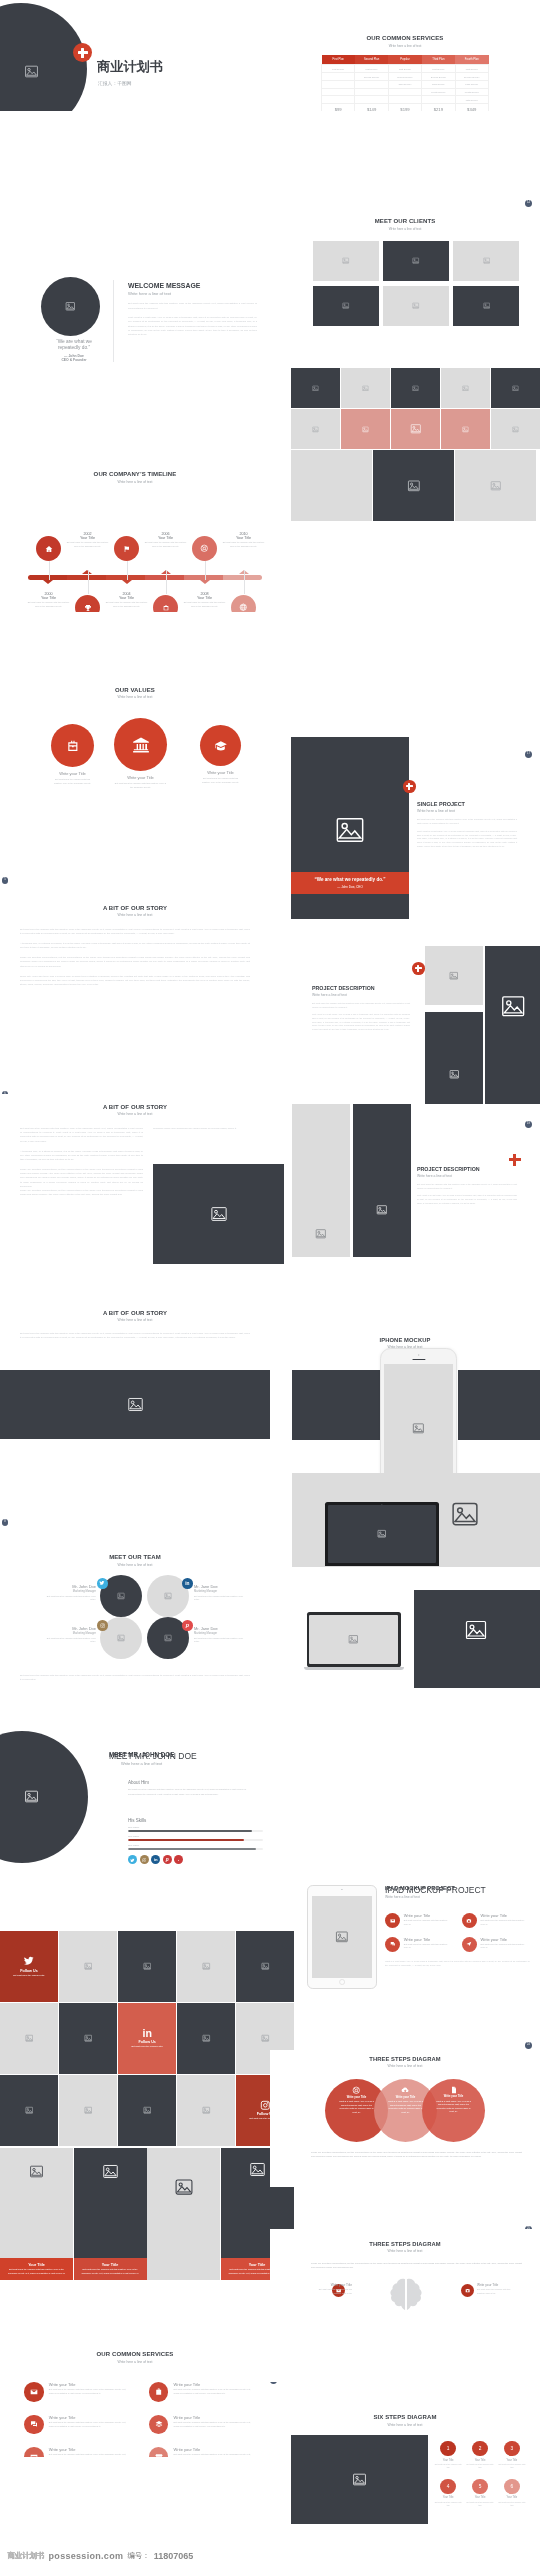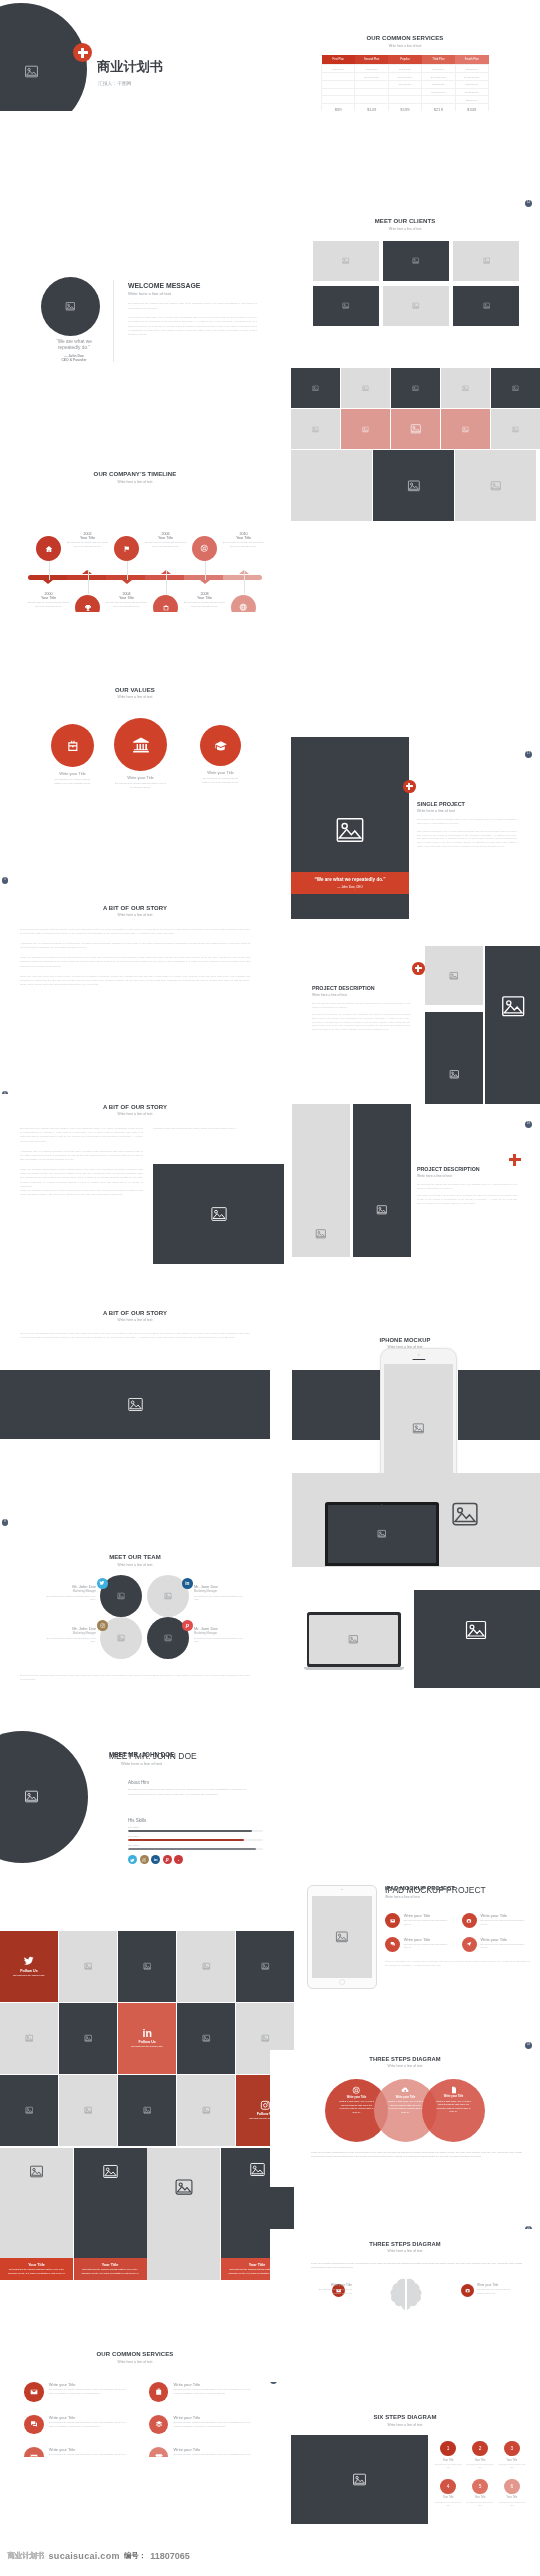--- a/index.html
+++ b/index.html
@@ -106,21 +106,21 @@
   .cap{ position:absolute; left:0; right:0; bottom:0; color:#fff; text-align:center; padding:4.2px 5.3px;}
   .cap-t{ font-size:3.7px; font-weight:bold; }
   .cap-d{ font-size:2.2px; line-height:1.75; margin-top:1.6px; }
 
   
   #footer{ position:absolute; left:0; top:2536px; width:541px; height:40px;
            display:flex; align-items:center; gap:4.2px; padding-left:7.4px;}
   #footer .cn{ font-size:7.4px; font-weight:bold; color:#6a6a6a;
                -webkit-text-stroke:0.2px #bdbdbd; }
   #footer .site{ font-size:9px; font-weight:bold; color:#8a8a8a; letter-spacing:0.3px;}
-  #footer .no{ font-size:7.4px; font-weight:bold; color:#6a6a6a; }
+  #footer .no{ font-size:7.4px; font-weight:normal; color:#6a6a6a; }
   #footer .num{ font-size:9px; font-weight:bold; color:#8a8a8a; }
 </style>
 </head>
 <body>
 
 <div class="page">
 
   <div class="num-badge" style="left:1.6px;top:16px;">1</div>
   <div class="num-badge" style="left:1.6px;top:232px;">2</div>
   <div class="num-badge" style="left:525px;top:16px;">13</div>
@@ -1253,19 +1253,19 @@
       <div>
         <div class="step-c" style="width:15.3px;height:15.3px;background:#e3978d;margin:0 auto;">6</div>
         <div class="step-t">Your Title</div>
         <div class="step-d">But what plays the mischief with this</div>
       </div>
     </div>
   </div>
 
   <div id="footer">
     <span class="cn">商业计划书</span>
-    <span class="site">sucaisucai.com</span>
+    <span class="site">possession.com</span>
     <span class="no">编号：</span>
     <span class="num">11807065</span>
   </div>
 
 </div>
 
 
 </body></html>

